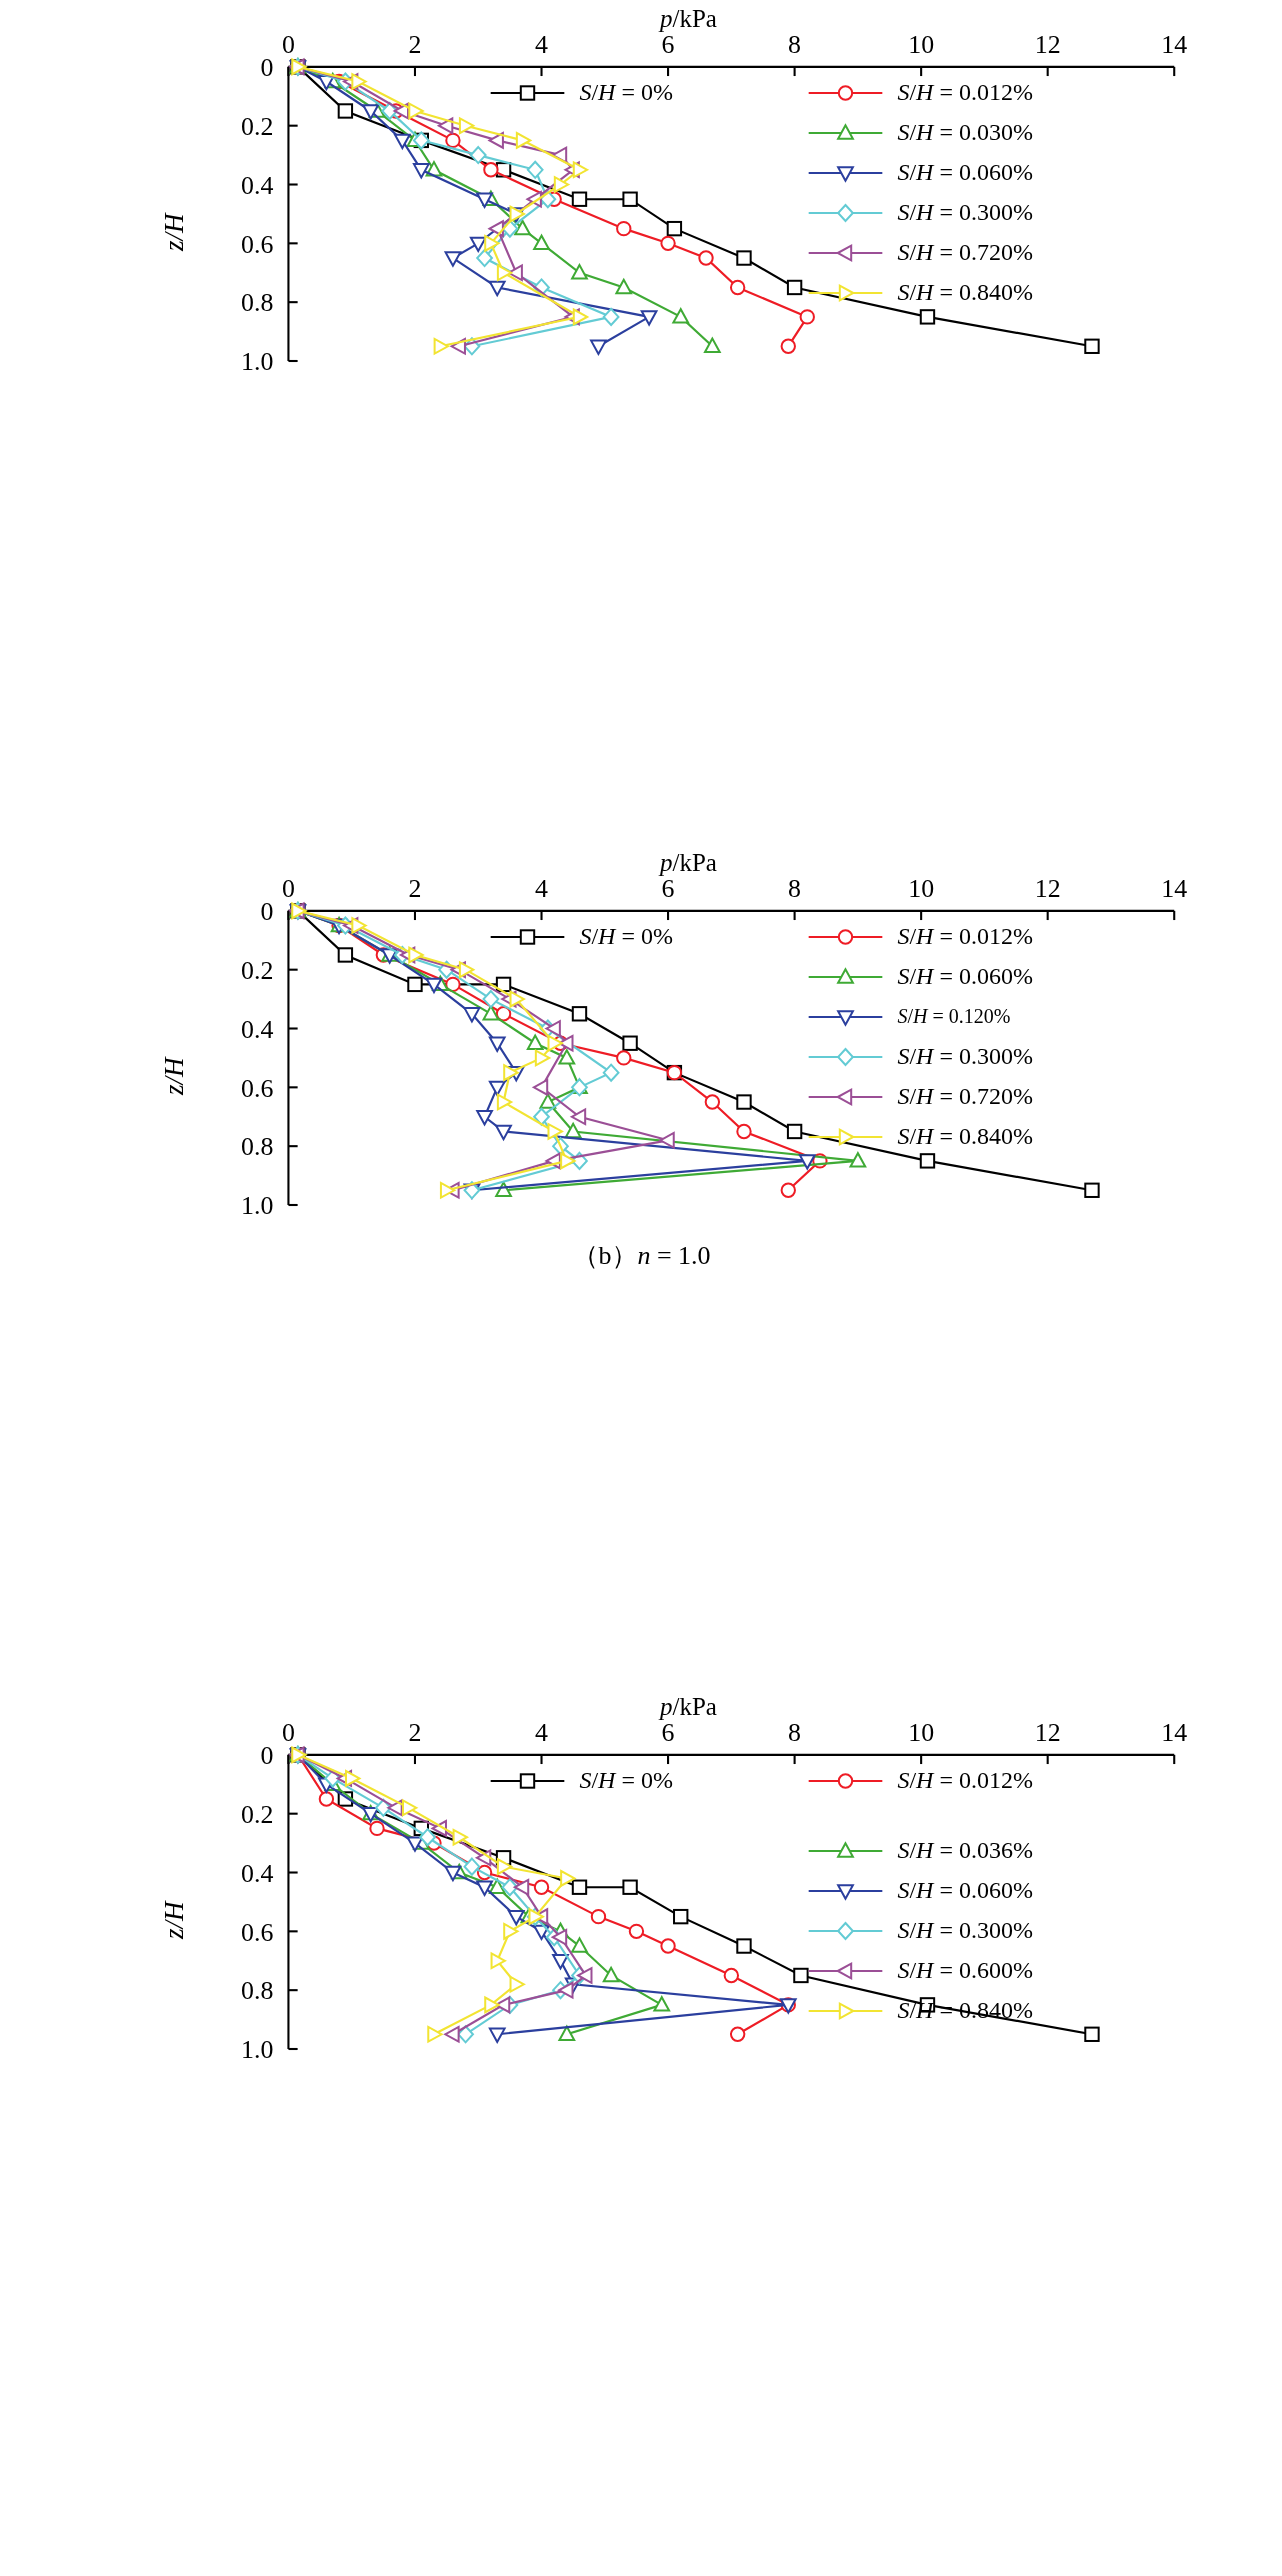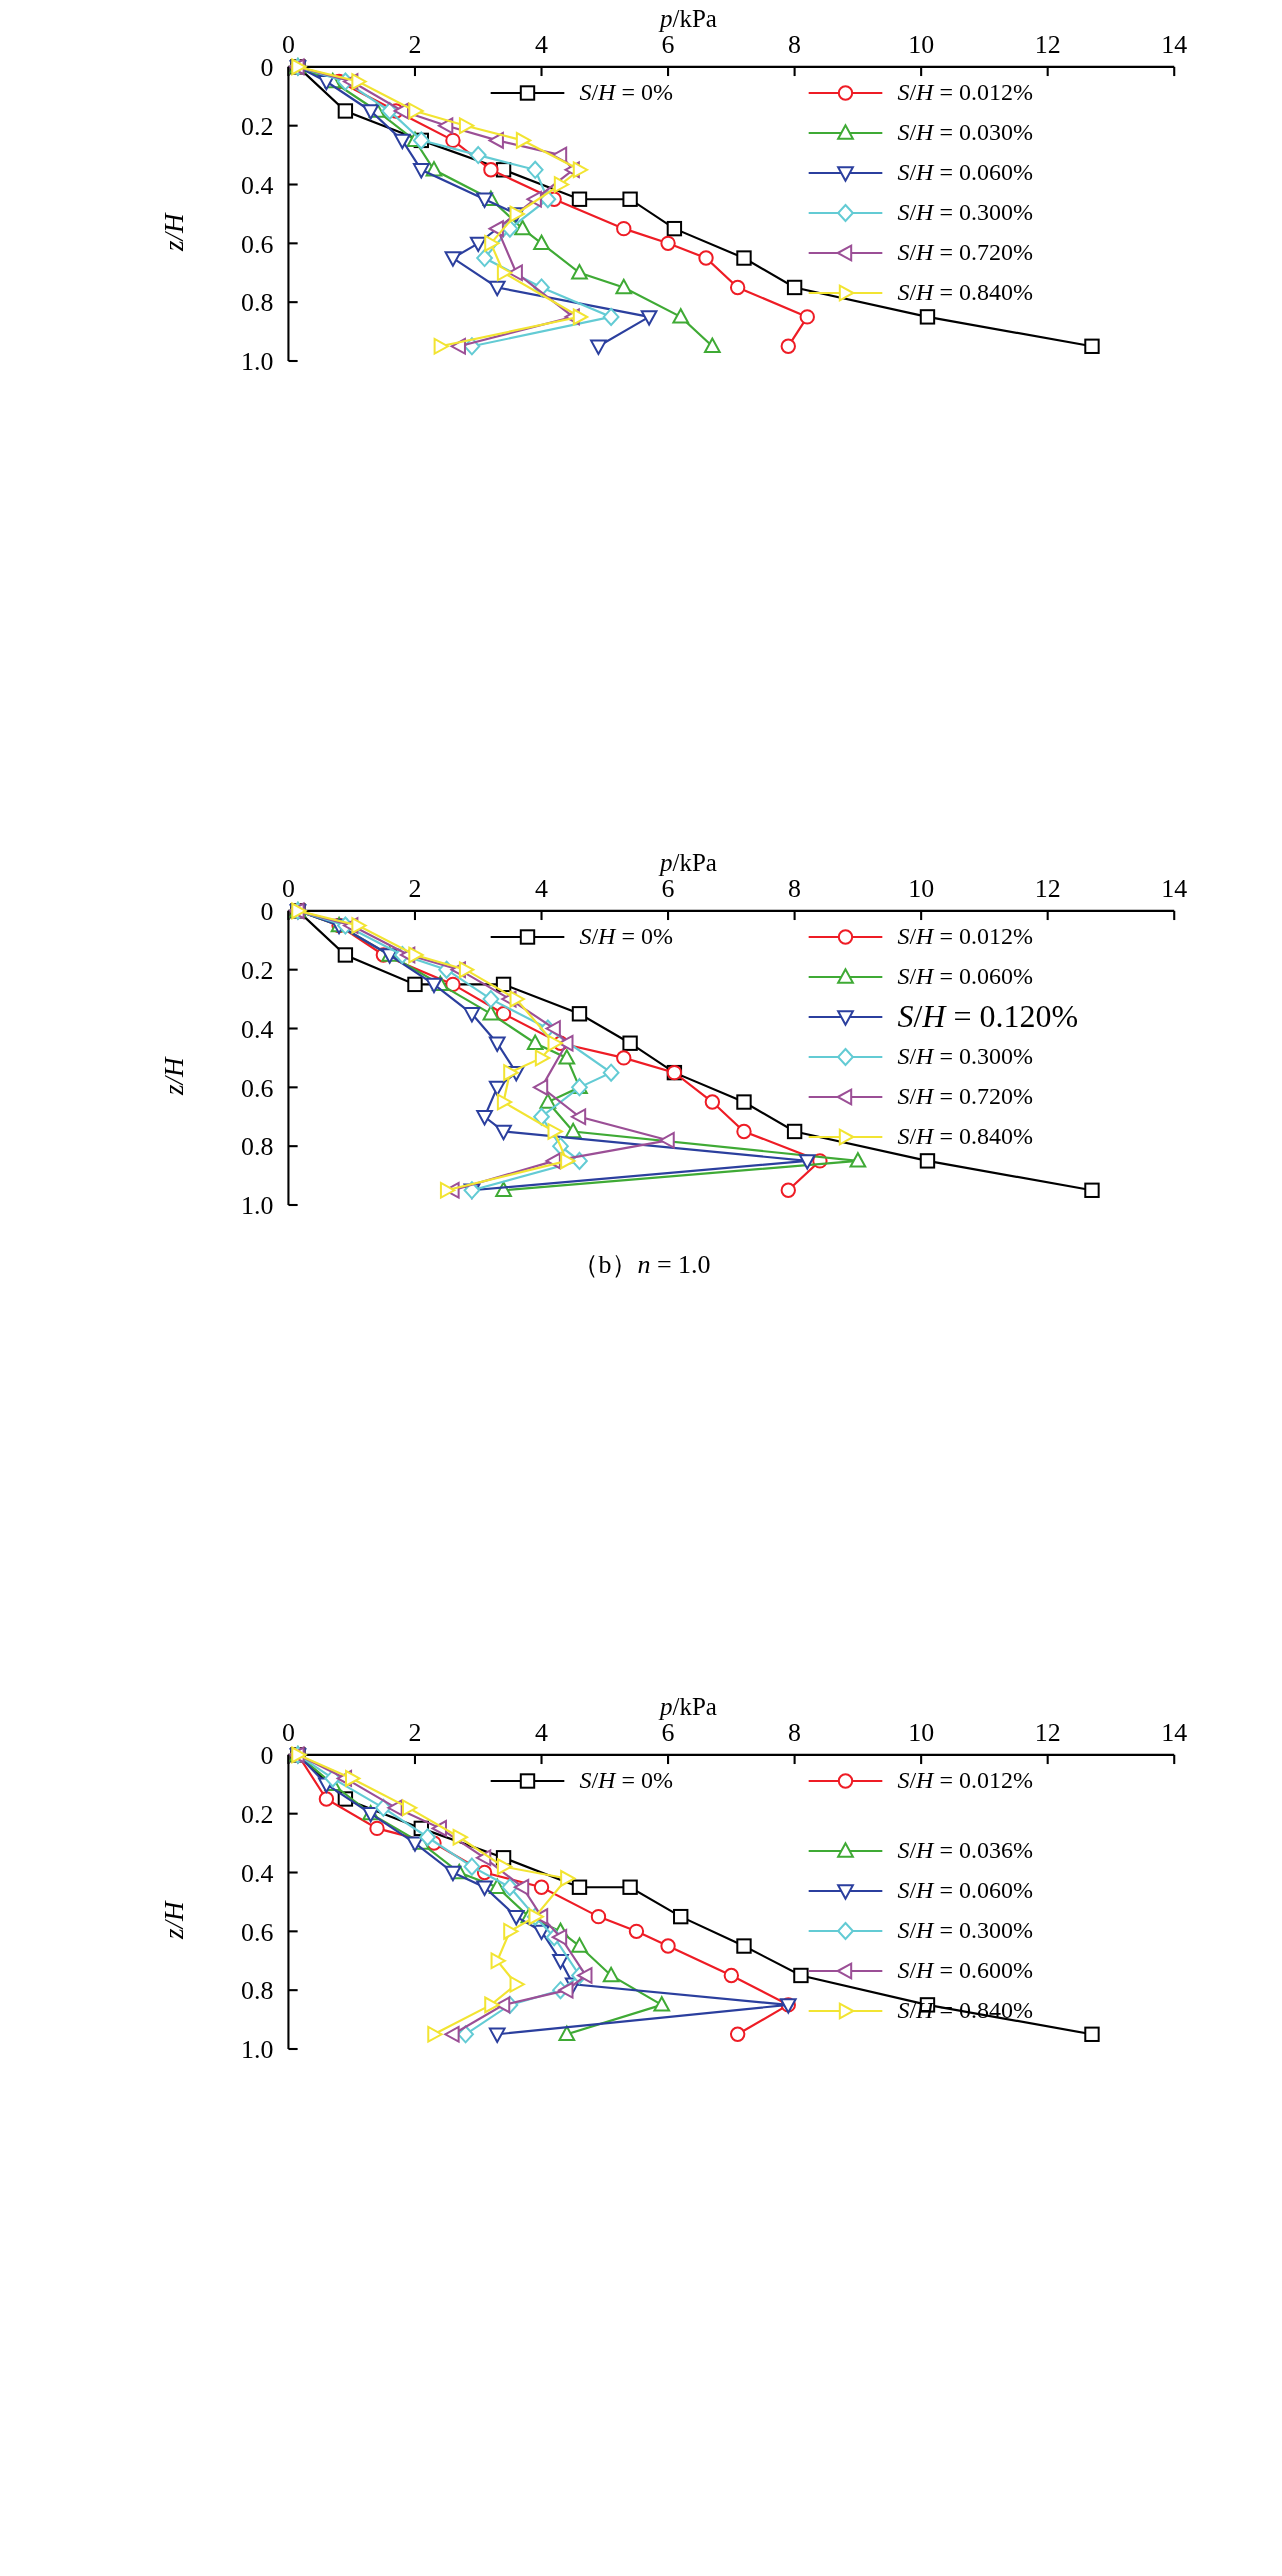--- a/index.html
+++ b/index.html
@@ -814,21 +814,21 @@
         <div style="height: 35px; display: flex; align-items: center;"></div>
         <div style="height: 35px; display: flex; align-items: center;">
           <span style="display: inline-block; width: 77px; height: 22px; margin-right: 13.4px;">
             <svg width="77" height="22" viewBox="0 0 92 26">
         <line x1="2" y1="13" x2="90" y2="13" stroke="#2b3f9e" stroke-width="2.6"></line>
         <g fill="#fff" stroke="#2b3f9e" stroke-width="2.4">
                 <polygon points="46,22.2 37.2,6.2 54.8,6.2"></polygon>
               </g>
       </svg>
           </span>
-          <span style="font-size: 32px; white-space: nowrap;"><i>S</i>/<i>H</i> = 0.120%</span>
+          <span style="font-size: 20px; white-space: nowrap;"><i>S</i>/<i>H</i> = 0.120%</span>
         </div>
         <div style="height: 35px; display: flex; align-items: center;"></div>
         <div style="height: 35px; display: flex; align-items: center;">
           <span style="display: inline-block; width: 77px; height: 22px; margin-right: 13.4px;">
             <svg width="77" height="22" viewBox="0 0 92 26">
         <line x1="2" y1="13" x2="90" y2="13" stroke="#63cbd4" stroke-width="2.6"></line>
         <g fill="#fff" stroke="#63cbd4" stroke-width="2.4">
                 <polygon points="46,3.4000000000000004 54.8,13 46,22.6 37.2,13"></polygon>
               </g>
       </svg>
@@ -855,21 +855,21 @@
         <g fill="#fff" stroke="#f2e432" stroke-width="2.4">
                 <polygon points="55.2,13 39.2,4.199999999999999 39.2,21.8"></polygon>
               </g>
       </svg>
           </span>
           <span style="font-size: 24px; white-space: nowrap;"><i>S</i>/<i>H</i> = 0.840%</span>
         </div>
       </div>
       <div class="axis-title-top" style="left: 660px; top: 5px;"><i>p</i><span class="up">/kPa</span></div>
       <div class="ylabel" style="left: 159px; top: 251px;"><i>z</i>/<i>H</i></div>
-      <div class="caption" style="top: 403px; text-align: center;">（b）<span class="it">n</span> = 1.0</div>
+      <div class="caption" style="top: 394px; text-align: center;">（b）<span class="it">n</span> = 1.0</div>
     </div>
 </div>
 <div class="panel">
   <div class="panel-inner" id="panel-2">
       <svg class="plot-svg" width="1283" height="844" viewBox="0 0 1535 1010">
         <g>
           <line x1="345" y1="80" x2="1405" y2="80" stroke="#000" stroke-width="2.5"></line>
           <line x1="345" y1="80" x2="345" y2="432" stroke="#000" stroke-width="2.5"></line>
         </g>
         <g>

